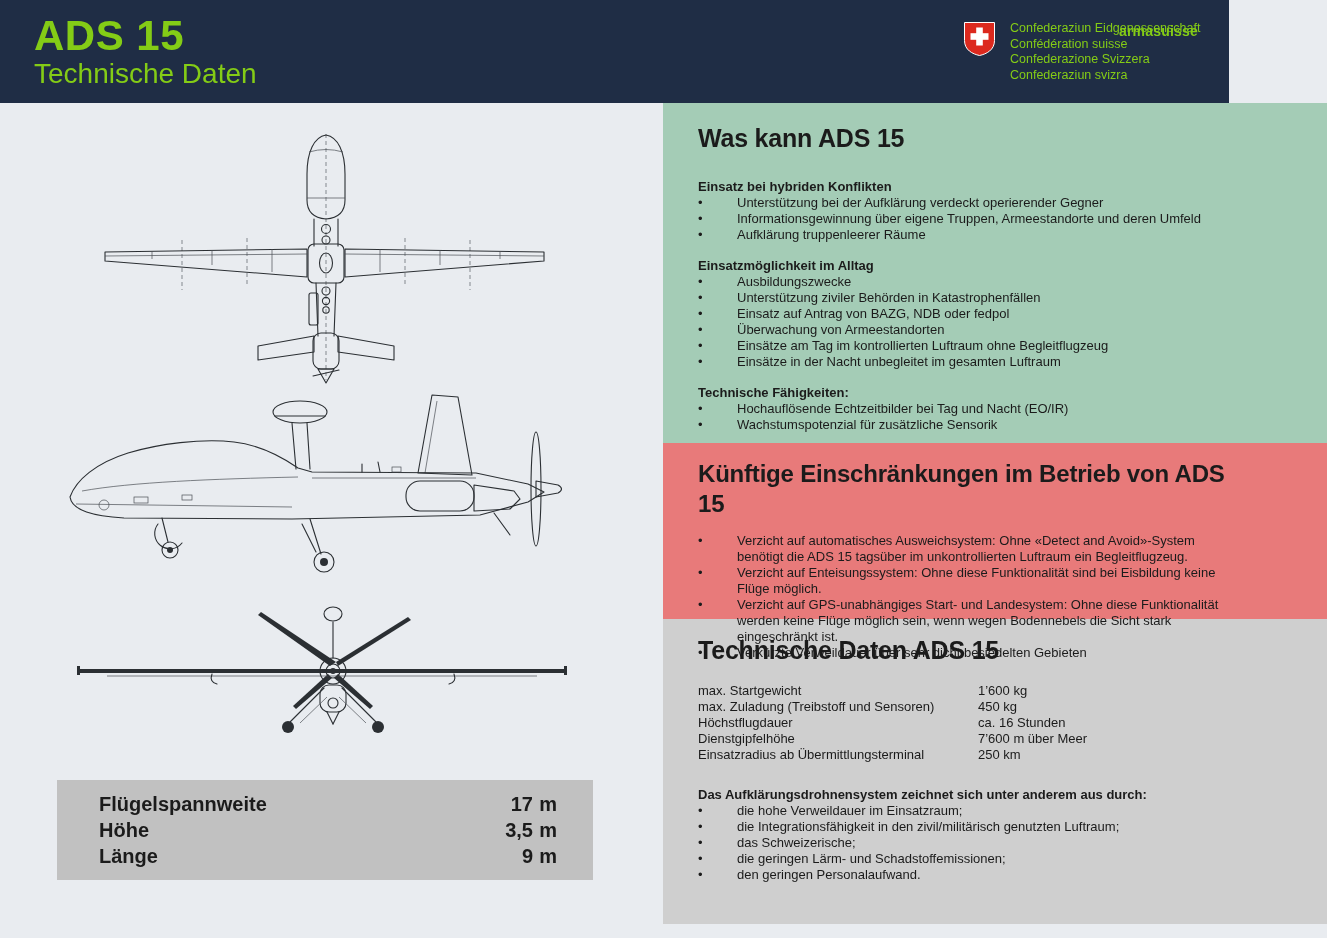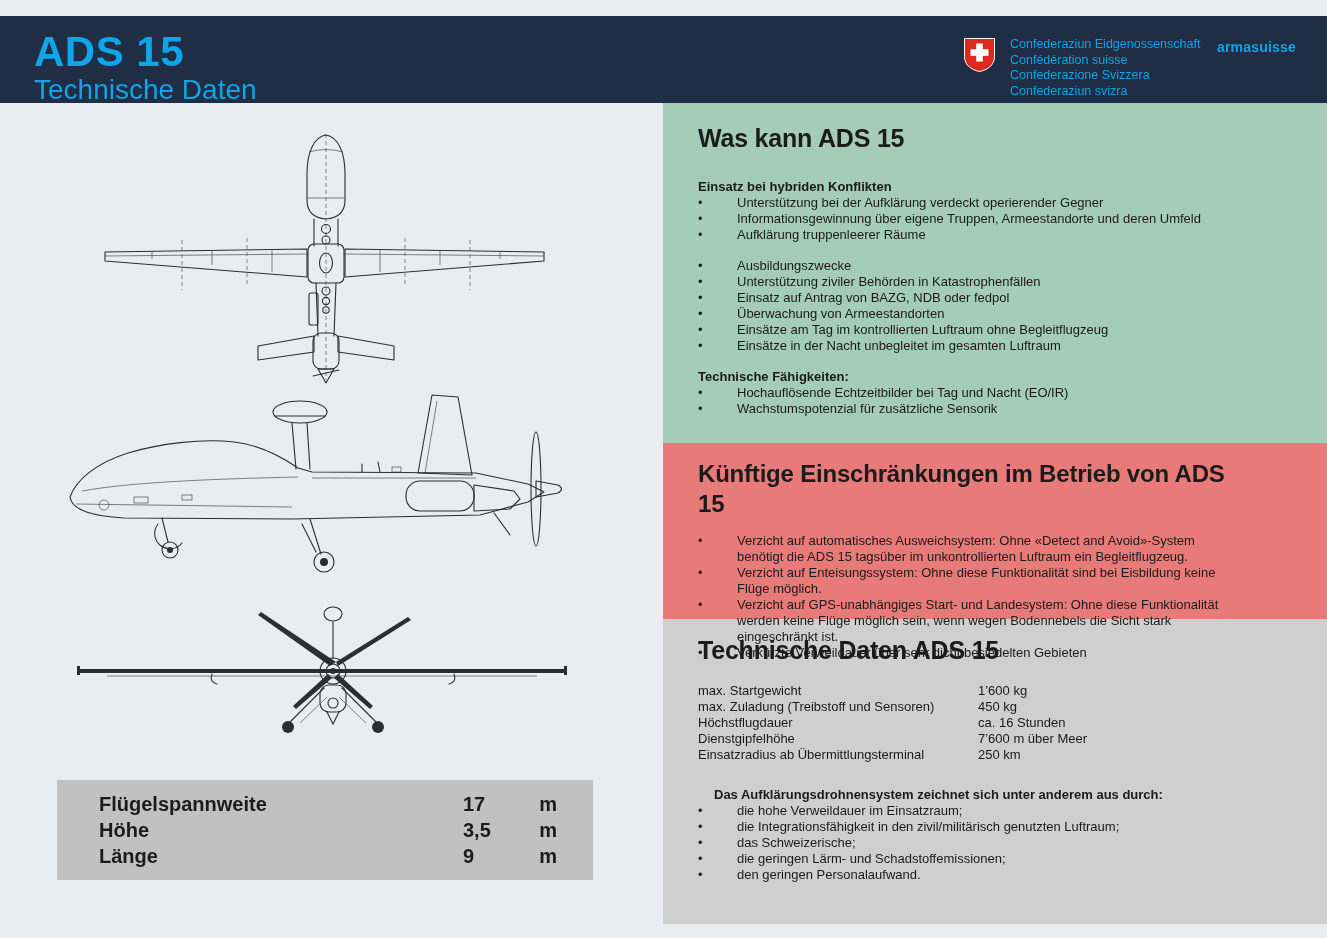--- a/index.html
+++ b/index.html
@@ -1,39 +1,39 @@
 <!DOCTYPE html>
 <html style="--navy: #1f2d45; --green: #a4ccb6; --red: #e87a7a; --grey: #cfcfcf; --left_bg: #e9ecf0; --dim_box: #c1c1c1; --swiss_red: #dc291e;"><head>
 <meta charset="utf-8">
 <title>ADS 15 Technische Daten</title>
 <style>
   html,body{margin:0;padding:0;}
   body{width:1327px;height:938px;overflow:hidden;font-family:"Liberation Sans",sans-serif;color:#1b1b1b;}
   .page{position:relative;width:1327px;height:938px;background:var(--left_bg,#e9ecf0);}
 
   
-  .topbar{position:absolute;left:0;top:16px;width:1327px;height:103px;background:var(--navy,#1f2d45);color:#0ea5e9;}
+  .topbar{position:absolute;left:0;top:0;width:1229px;height:103px;background:var(--navy,#1f2d45);color:#84cc16;}
   .hdr-title{position:absolute;left:34px;top:13px;font-size:42px;font-weight:bold;line-height:46px;letter-spacing:.5px;}
   .hdr-sub{position:absolute;left:34px;top:58px;font-size:28px;font-weight:400;line-height:32px;}
   .fed{position:absolute;left:963px;top:21px;display:flex;align-items:flex-start;}
   .fed svg{display:block;margin-right:14px;}
   .fed-lines{font-size:12.5px;line-height:15.5px;font-weight:400;}
   .brand{position:absolute;right:31px;top:23px;font-size:14px;font-weight:bold;letter-spacing:.2px;}
 
   
   .left{position:absolute;left:0;top:103px;width:663px;height:835px;background:var(--left_bg,#e9ecf0);}
   .draw{position:absolute;left:62px;}
   .draw svg{display:block;}
   .d-top{top:27px;}
   .d-side{top:282px;}
   .d-front{top:497px;}
   .dims{position:absolute;left:57px;top:677px;width:536px;height:100px;background:var(--dim_box,#c1c1c1);box-sizing:border-box;padding:11px 36px 0 42px;}
   .dim-row{display:flex;font-size:20px;font-weight:bold;line-height:26px;}
   .dim-label{flex:1;}
-  .dim-value{width:70px;}
+  .dim-value{width:70px;text-align:right;}
   .dim-unit{width:24px;text-align:right;}
 
   
   .right{position:absolute;left:663px;top:103px;width:664px;}
   .sec{box-sizing:border-box;width:664px;}
   .sec-green{height:340px;background:var(--green,#a4ccb6);padding:20px 60px 0 35px;}
   .sec-red{height:176px;background:var(--red,#e87a7a);padding:16px 84px 0 35px;}
   .sec-grey{height:305px;background:var(--grey,#cfcfcf);padding:16px 60px 0 35px;}
   .sec h2{margin:0;font-size:25px;line-height:30px;font-weight:bold;letter-spacing:-.2px;}
   .sec-red h2{font-size:24px;}
@@ -41,21 +41,21 @@
   .group-first{margin-top:26px;}
   .ghead{font-weight:bold;font-size:13px;line-height:16px;}
   .blist{margin:0;padding:0;list-style:none;font-size:13px;line-height:16px;}
   .sec-red .blist{margin-top:14px;}
   .li{display:flex;}
   .li .b{width:39px;flex:0 0 39px;}
   .specs{margin-top:18px;}
   .spec-row{display:flex;font-size:13px;line-height:16px;align-items:flex-end;}
   .spec-label{width:280px;flex:0 0 280px;}
   .features{margin-top:24px;}
-  .fhead{font-weight:bold;font-size:13px;line-height:16px;margin-left:16px;}
+  .fhead{font-weight:bold;font-size:13px;line-height:16px;}
 
   
   .ln{stroke:#2b2f33;fill:none;stroke-width:1.1;stroke-linejoin:round;stroke-linecap:round;}
   .lnt{stroke:#4a4f55;fill:none;stroke-width:.7;}
   .fl{fill:#2b2f33;stroke:none;}
   .dash{stroke:#5a5f66;stroke-width:.7;fill:none;stroke-dasharray:4 3;}
 </style>
 </head>
 <body>
 
@@ -245,20 +245,21 @@
               <span>Informationsgewinnung über eigene Truppen, Armeestandorte und deren Umfeld</span>
             </li>
             <li class="li">
               <span class="b">•</span>
               <span>Aufklärung truppenleerer Räume</span>
             </li>
           </ul>
       </div>
 
       <div class="group">
+        <div class="ghead">Einsatzmöglichkeit im Alltag</div>
         <ul class="blist">
             <li class="li">
               <span class="b">•</span>
               <span>Ausbildungszwecke</span>
             </li>
             <li class="li">
               <span class="b">•</span>
               <span>Unterstützung ziviler Behörden in Katastrophenfällen</span>
             </li>
             <li class="li">

